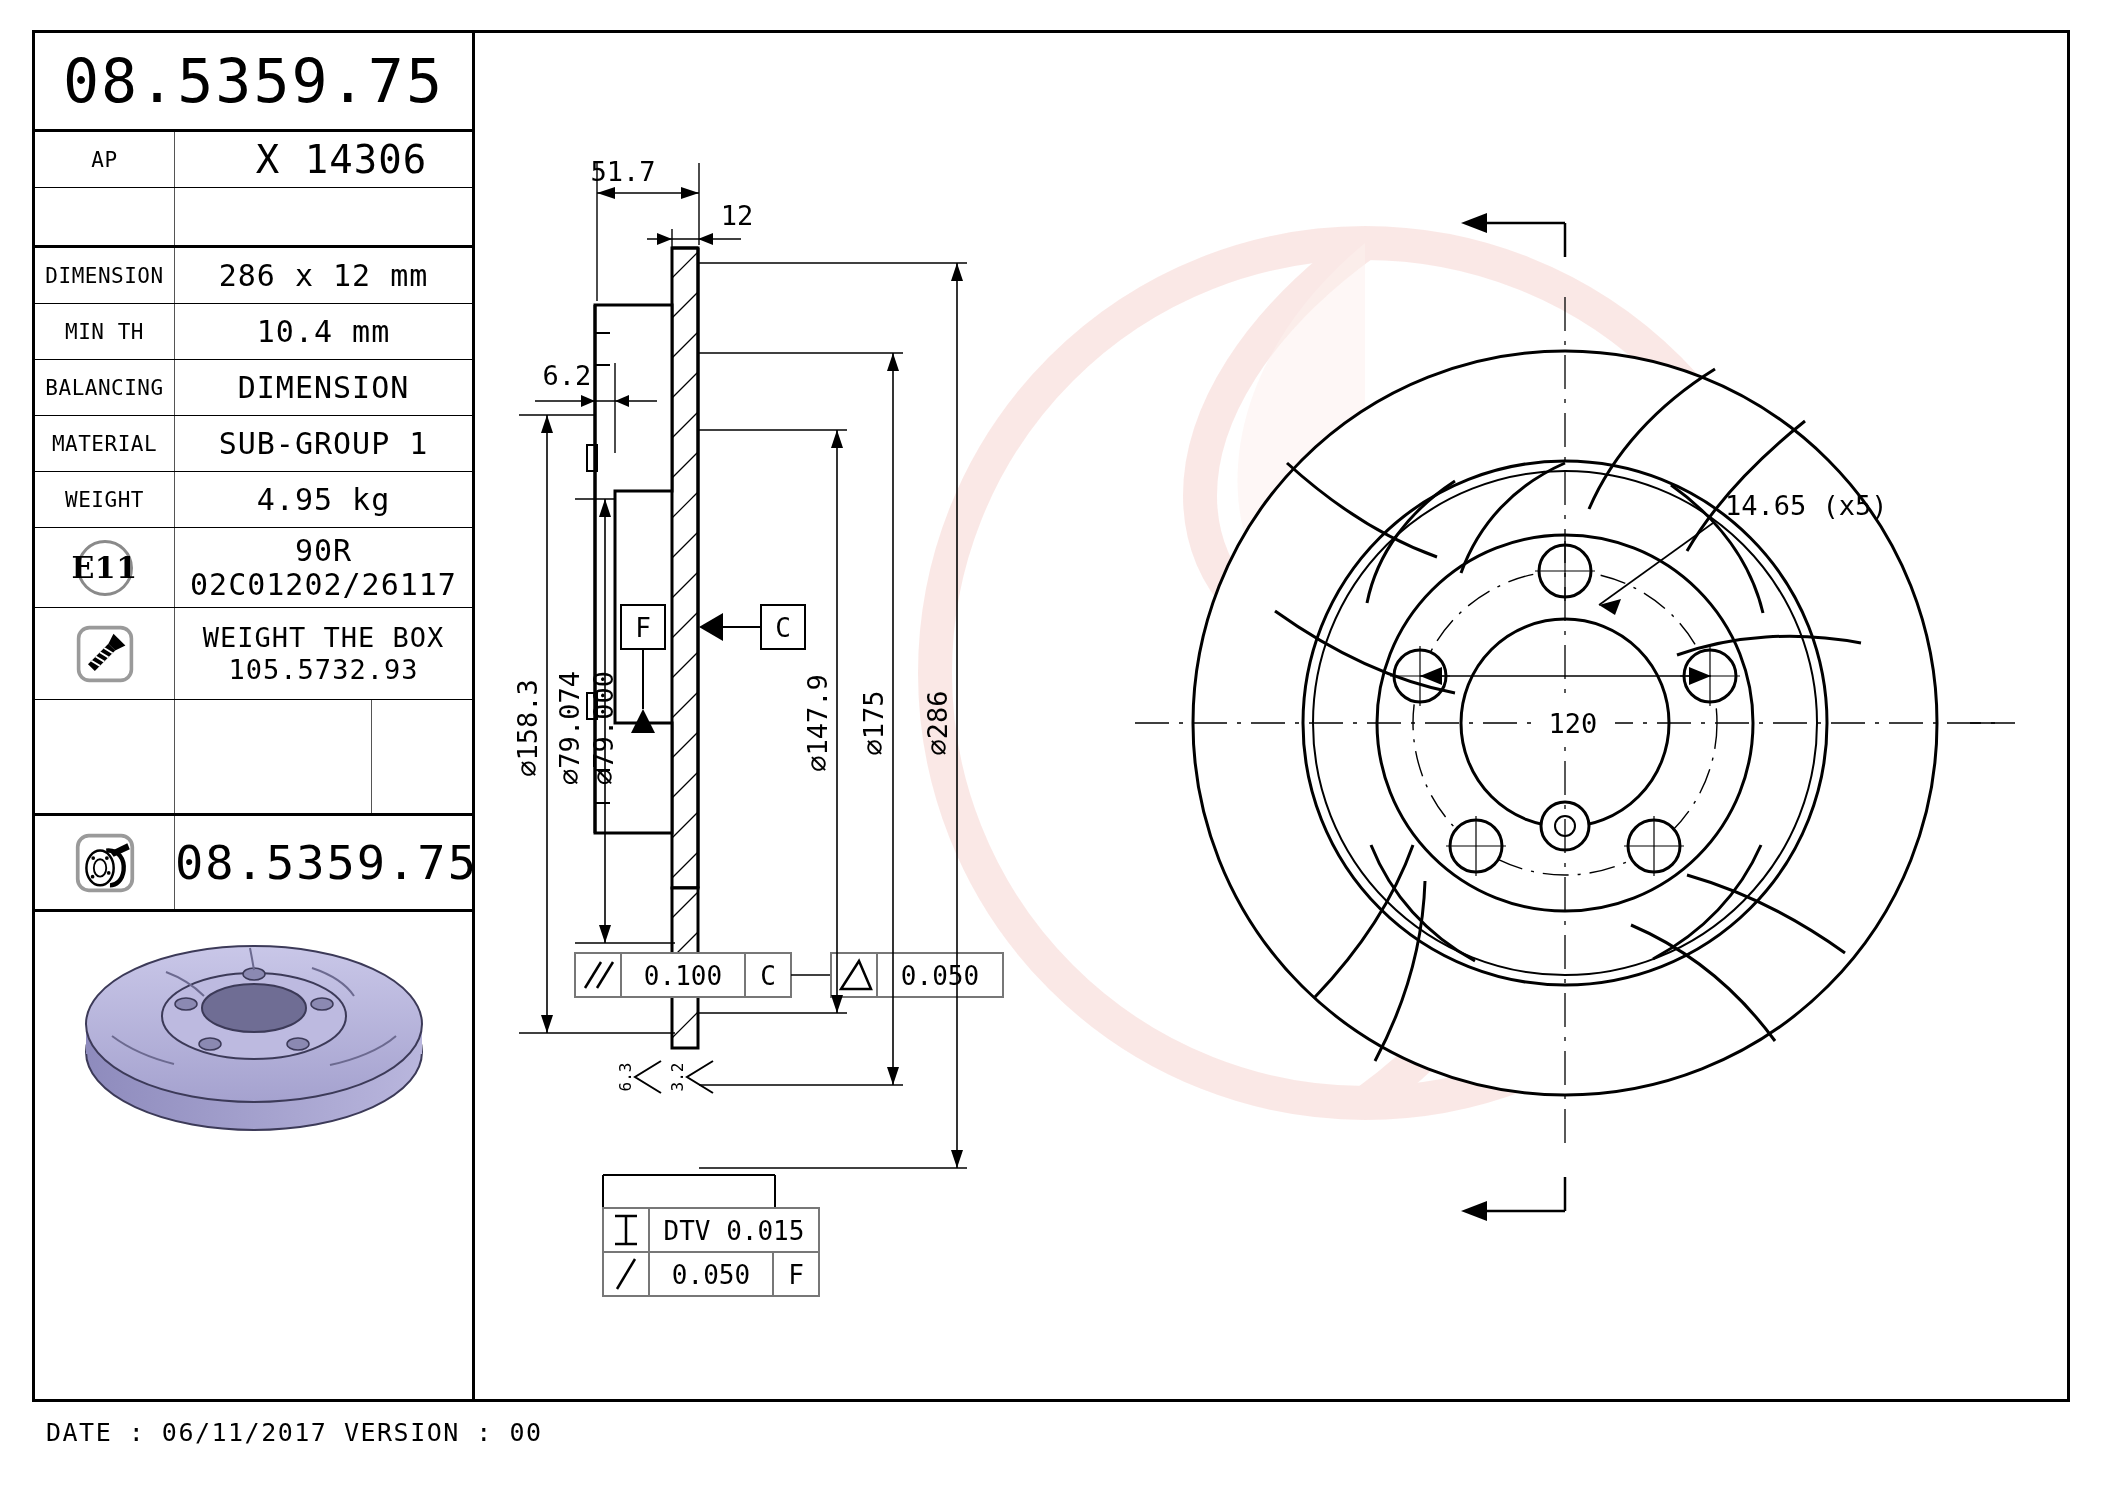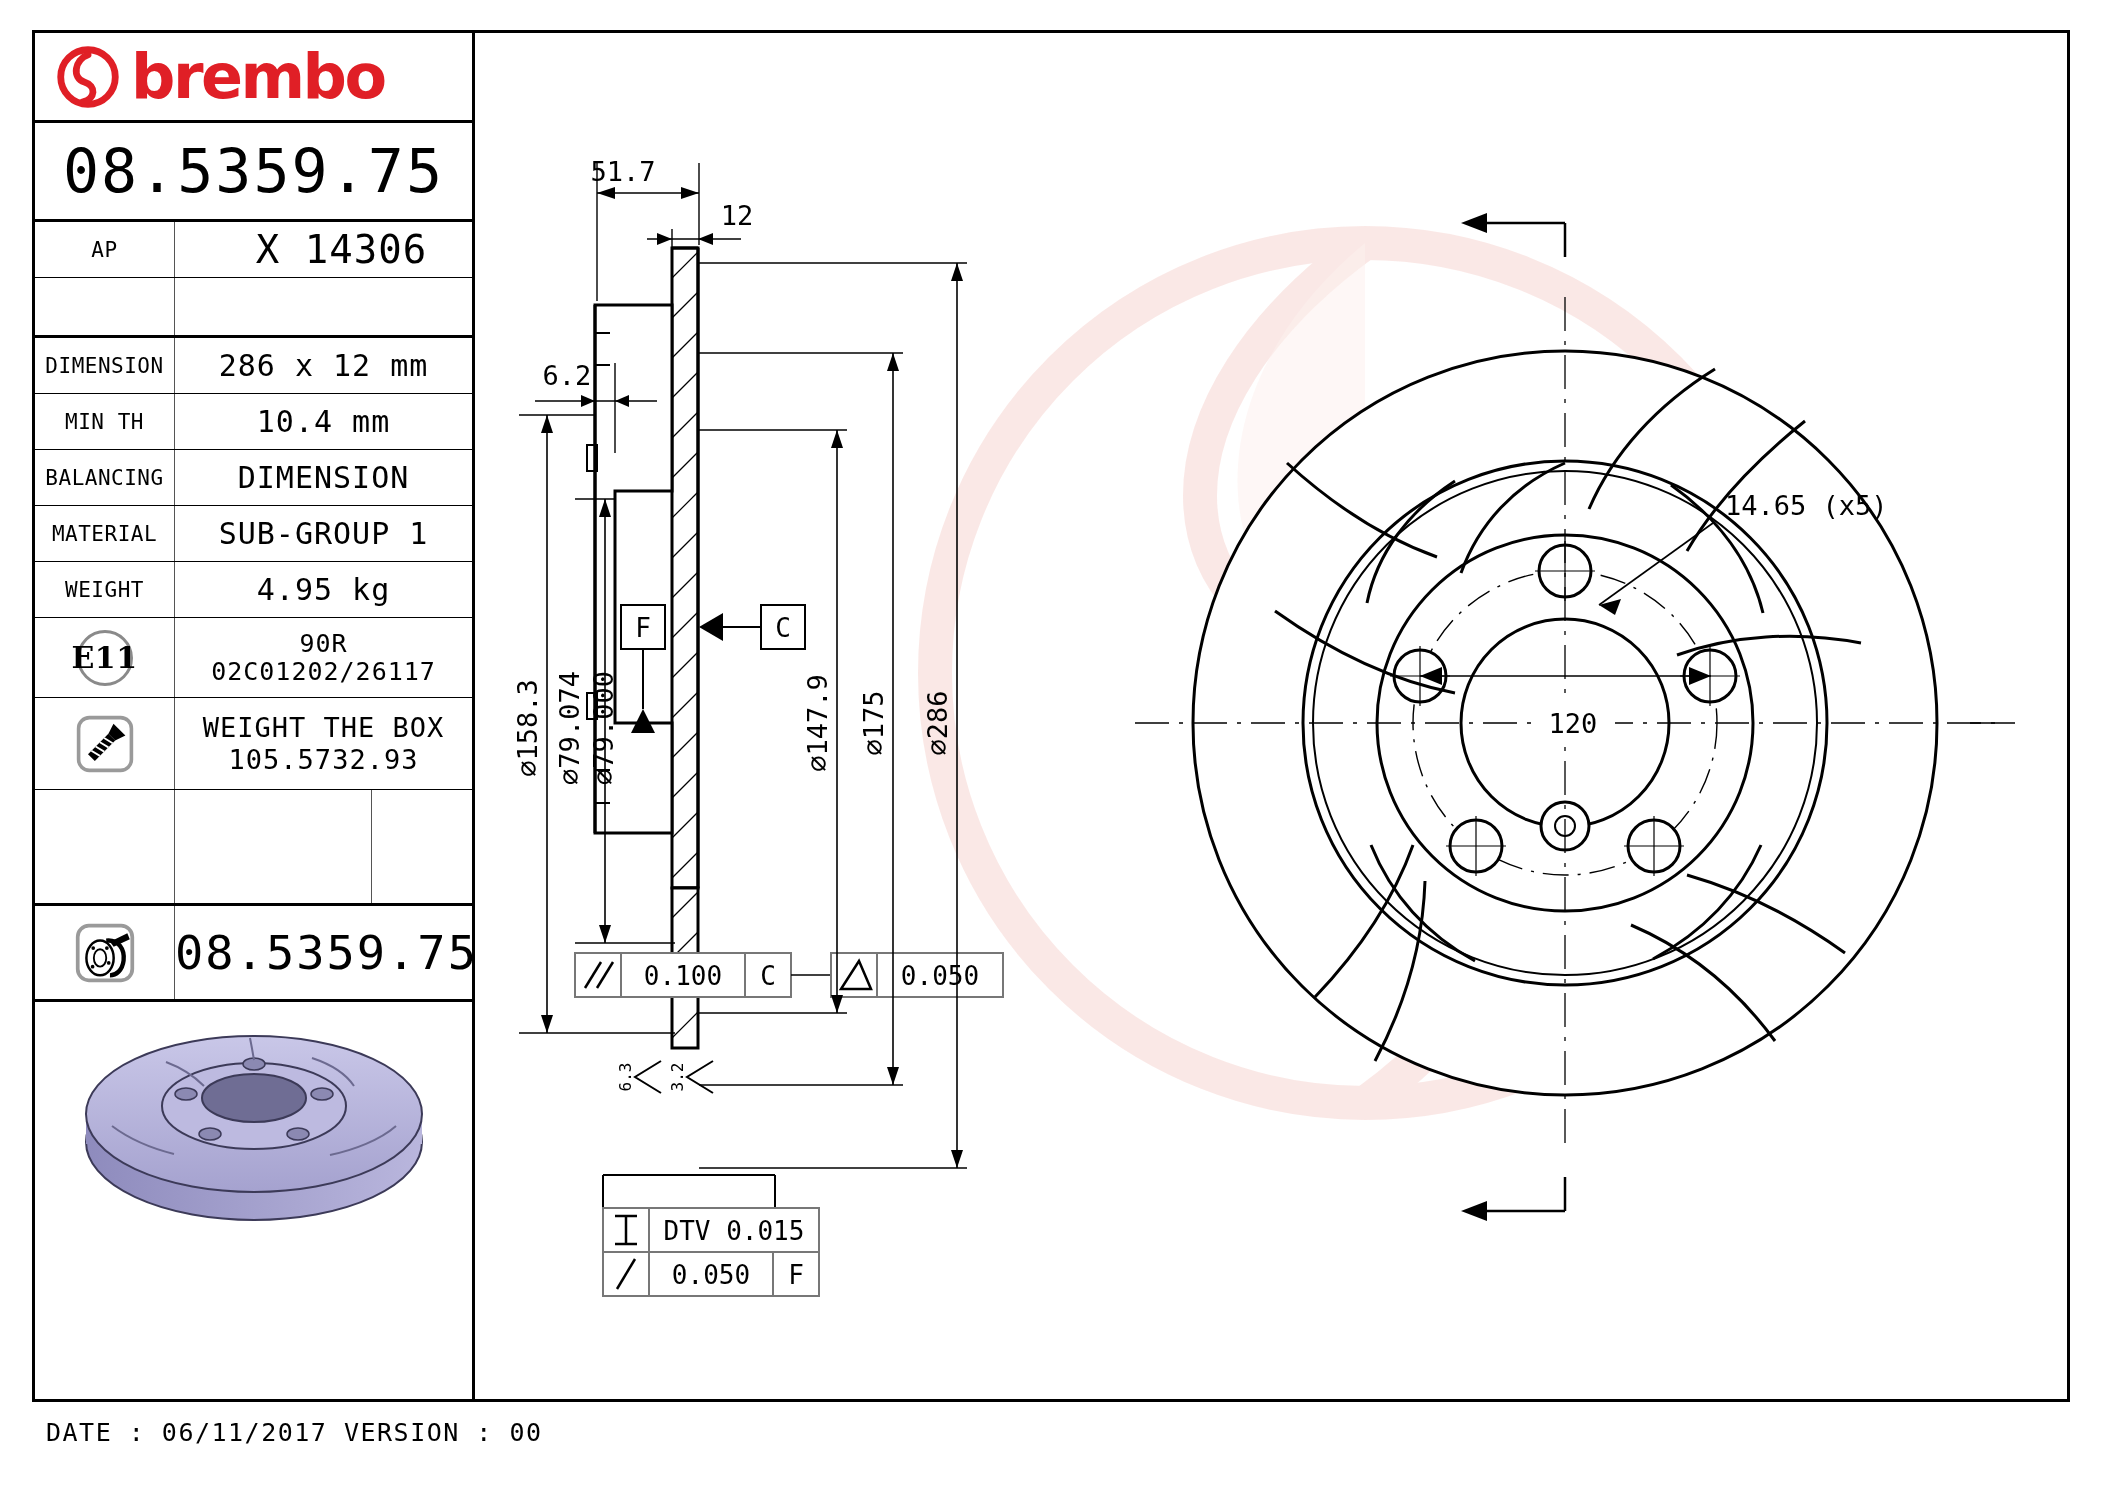--- a/index.html
+++ b/index.html
@@ -40,21 +40,21 @@
 
   #aprow{height:56px;gap:36px;}
   #aprow .cR{font-size:39px;}
   #blankrow{height:60px;border-bottom:3px solid #000;}
   .specrow{height:56px;}
   .specrow .cR{font-size:30px;}
 
   
   #e11row{height:80px;}
   #e11row .cL{flex-direction:column;}
-  #e11row .cR{flex-direction:column;font-size:25px;line-height:1.12;}
+  #e11row .cR{flex-direction:column;font-size:30px;line-height:1.12;}
   .circmark{width:56px;height:56px;border:3px solid #8a8a8a;border-radius:50%;
             display:flex;align-items:center;justify-content:center;
             font-family:"DejaVu Serif","Liberation Serif",serif;font-weight:bold;
             font-size:30px;color:#000;box-sizing:border-box;}
 
   
   #screwrow{height:92px;}
   #screwrow .cR{flex-direction:column;font-size:27px;line-height:1.18;}
 
   #emptyrow{height:116px;border-bottom:3px solid #000;}
@@ -85,27 +85,20 @@
   <svg id="watermark" viewBox="0 0 1380 1330">
     <g fill="none" stroke="#f0b5ae" stroke-width="34">
       <circle cx="690" cy="620" r="430"></circle>
       <path d="M690 190 C 470 350, 470 560, 690 620 C 910 680, 910 890, 690 1050"></path>
     </g>
     <path d="M690 190 C 520 330, 520 540, 690 618 L 690 420 Z" fill="#f7cfc9" opacity=".55"></path>
   </svg>
 
   <div id="infotable">
 
-    <div id="logorow">
-      <svg id="logomark" viewBox="0 0 100 100">
-        <circle cx="50" cy="50" r="44" fill="none" stroke="#e01f26" stroke-width="11"></circle>
-        <path d="M50 14 C28 22, 24 52, 44 58 C64 64, 62 86, 42 90" fill="none" stroke="#e01f26" stroke-width="11" stroke-linecap="round"></path>
-      </svg>
-      <div id="logotext">brembo</div>
-    </div>
 
     <div id="partrow">
       <div id="partnum">08.5359.75</div>
     </div>
 
     <div class="row" id="aprow">
       <div class="cL">AP</div>
       <div class="cR">X 14306</div>
     </div>
 

